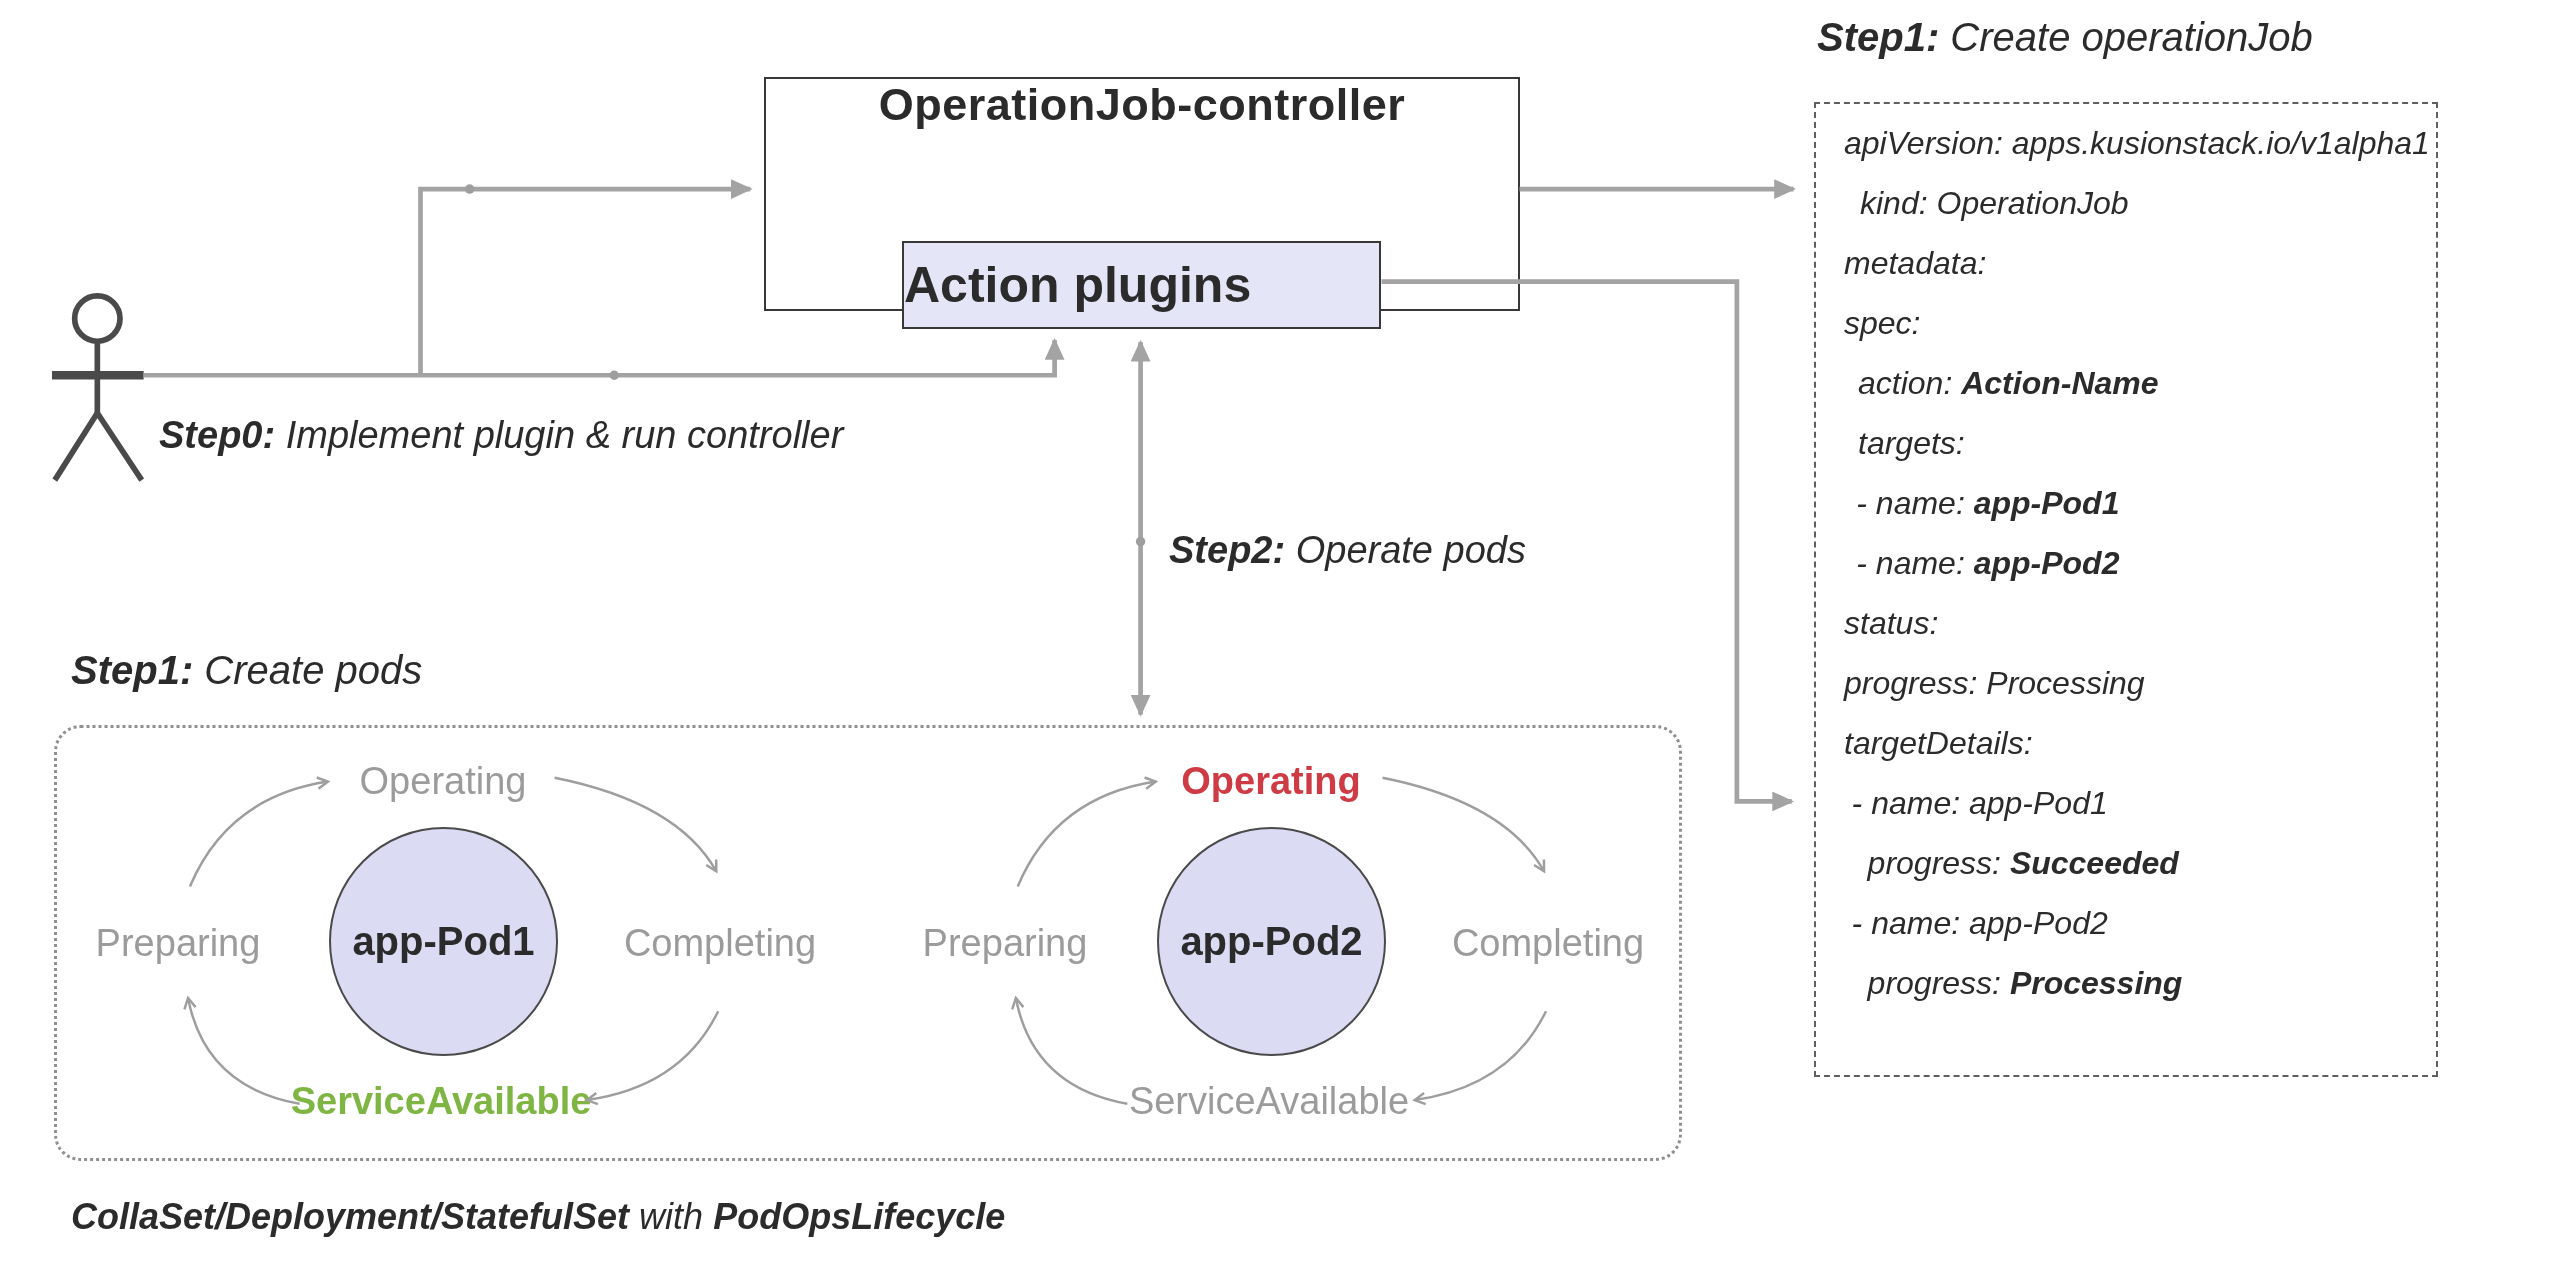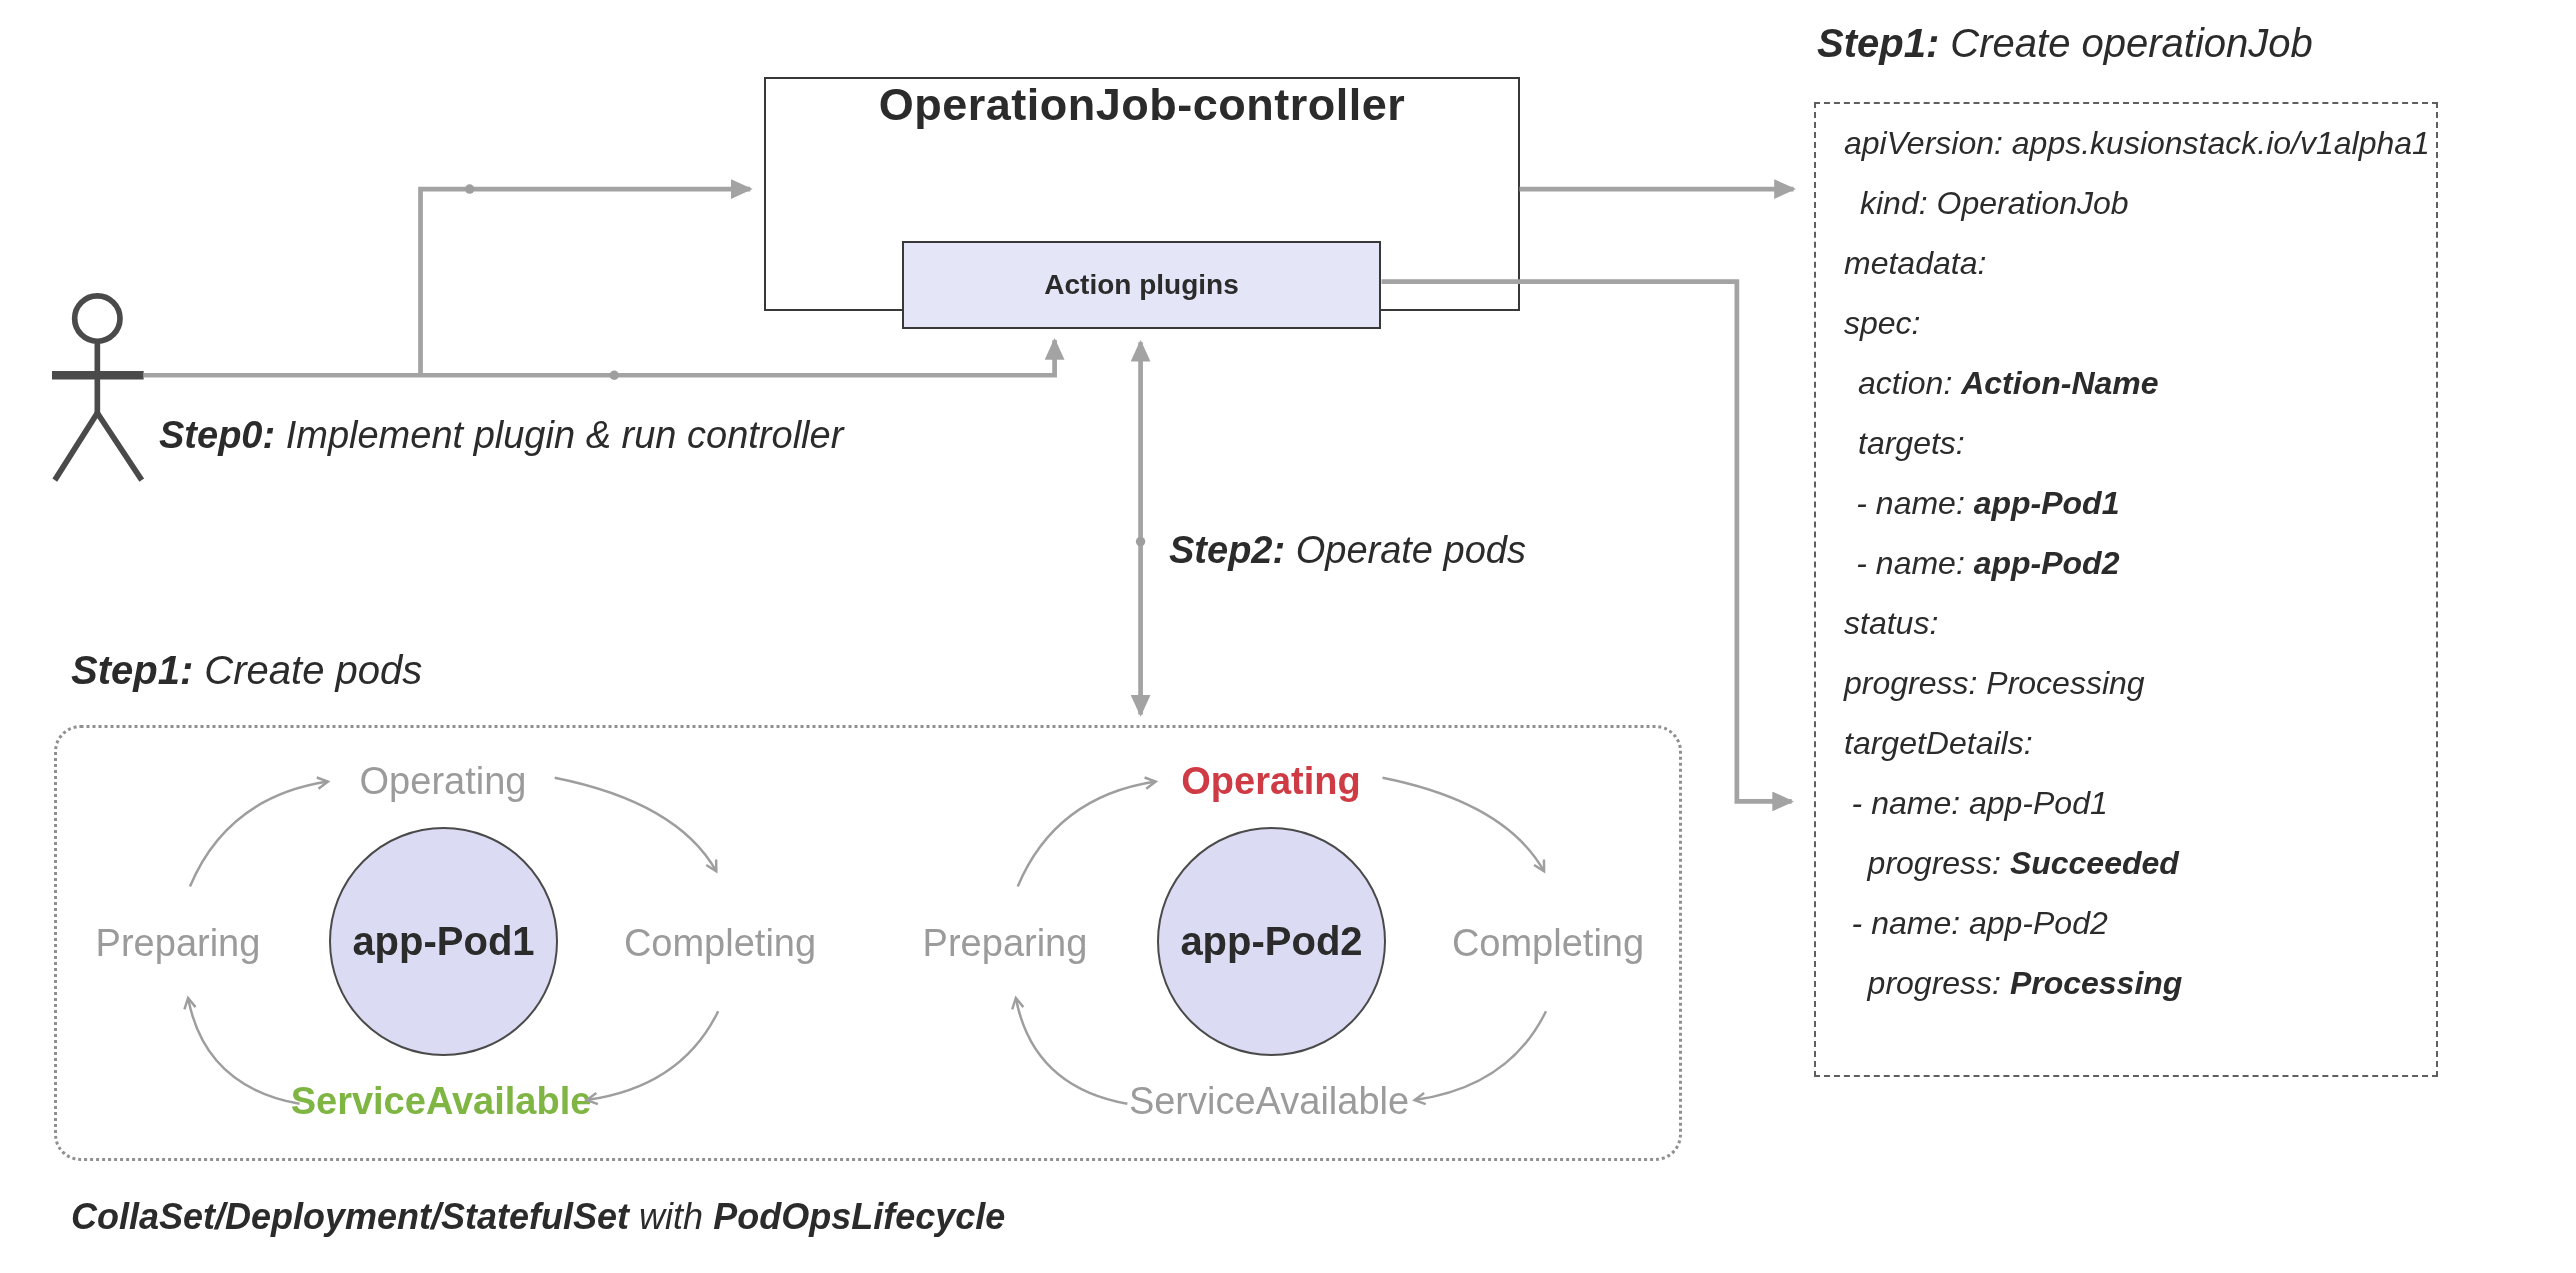--- a/index.html
+++ b/index.html
@@ -4,21 +4,21 @@
 <style>
   html,body{margin:0;padding:0;background:#ffffff;}
   #canvas{position:relative;width:2576px;height:1274px;background:#ffffff;overflow:hidden;
           font-family:"Liberation Sans", sans-serif;color:#2b2b2b;}
   #overlay{position:absolute;left:0;top:0;width:2576px;height:1274px;z-index:6;pointer-events:none;}
 
   .box{position:absolute;box-sizing:border-box;background:#fff;border:2.8px solid #383838;}
   .controller{left:764px;top:77px;width:756px;height:234px;z-index:2;text-align:center;}
   .controller .lbl{display:block;font-size:45px;font-weight:700;letter-spacing:0.5px;}
   .action{left:902px;top:241px;width:479px;height:88px;z-index:3;background:#e4e5f6;
-          display:flex;align-items:center;justify-content:center;font-size:28px;font-weight:700;}
+          display:flex;align-items:center;justify-content:flex-start;font-size:50px;font-weight:700;}
 
   .steplabel{position:absolute;font-style:italic;font-size:38px;white-space:nowrap;z-index:4;}
   .steplabel b{font-weight:700;}
   .h42{font-size:40px;}
 
   .dotted-box{position:absolute;left:54px;top:725px;width:1628px;height:436px;box-sizing:border-box;
               border:3.3px dotted #909090;border-radius:26.5px;z-index:1;}
 
   .pod-circle{position:absolute;top:827px;width:229px;height:229px;box-sizing:border-box;
               border-radius:50%;background:#dbdcf4;border:2.8px solid #4a4a4a;display:flex;
@@ -54,21 +54,21 @@
 
   <div class="steplabel" style="left:159px;top:414px;">
     <b>Step0:</b><span> Implement plugin &amp; run controller</span>
   </div>
   <div class="steplabel h42" style="left:71px;top:648px;">
     <b>Step1:</b><span> Create pods</span>
   </div>
   <div class="steplabel" style="left:1169px;top:529px;">
     <b>Step2:</b><span> Operate pods</span>
   </div>
-  <div class="steplabel h42" style="left:1817px;top:21px;">
+  <div class="steplabel h42" style="left:1817px;top:15px;">
     <b>Step1:</b><span> Create operationJob</span>
   </div>
 
   <div id="pod-groups">
       <div>
         <div class="pod-circle" style="left: 329px;">app-Pod1</div>
         <span class="state-label" style="left: 443px; top: 781px; color: rgb(155, 155, 155);">Operating</span>
         <span class="state-label" style="left: 178px; top: 943px; color: rgb(155, 155, 155);">Preparing</span>
         <span class="state-label" style="left: 720px; top: 943px; color: rgb(155, 155, 155);">Completing</span>
         <span class="state-label" style="left: 441px; top: 1101px; color: rgb(127, 181, 67); font-weight: 700;">ServiceAvailable</span>

